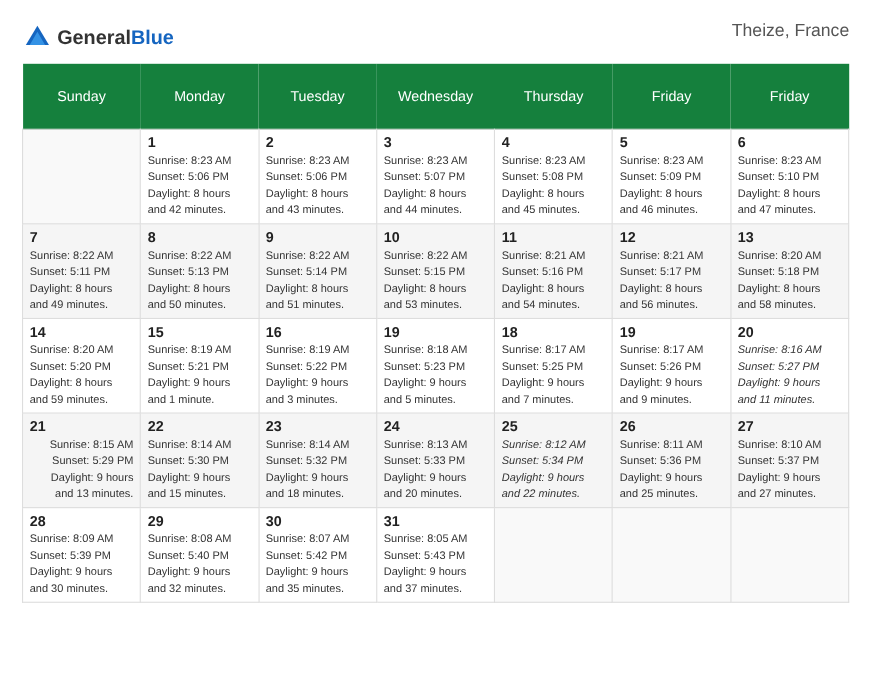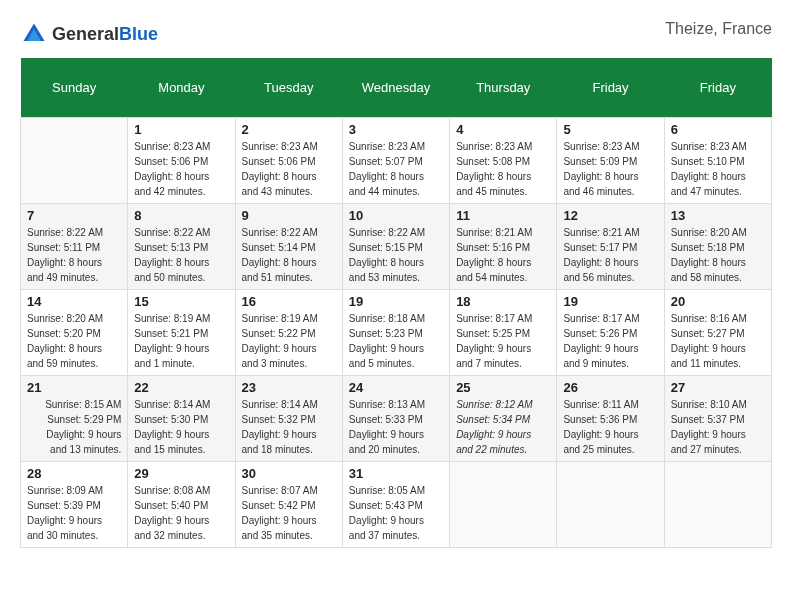--- a/index.html
+++ b/index.html
@@ -255,21 +255,21 @@
         </td>
         <td>
           <div class="day-number">19</div>
           <div class="day-info" style="white-space: pre-line;">Sunrise: 8:17 AM
 Sunset: 5:26 PM
 Daylight: 9 hours
 and 9 minutes.</div>
         </td>
         <td>
           <div class="day-number">20</div>
-          <div class="day-info" style="white-space: pre-line;">Sunrise: 8:16 AM
+          <div class="day-info" style="white-space: pre-line; font-style: italic;">Sunrise: 8:16 AM
 Sunset: 5:27 PM
 Daylight: 9 hours
 and 11 minutes.</div>
         </td>
       </tr>
       <tr class="week-row">
         <td>
           <div class="day-number">21</div>
           <div class="day-info" style="white-space: pre-line; text-align: right;">Sunrise: 8:15 AM
 Sunset: 5:29 PM

